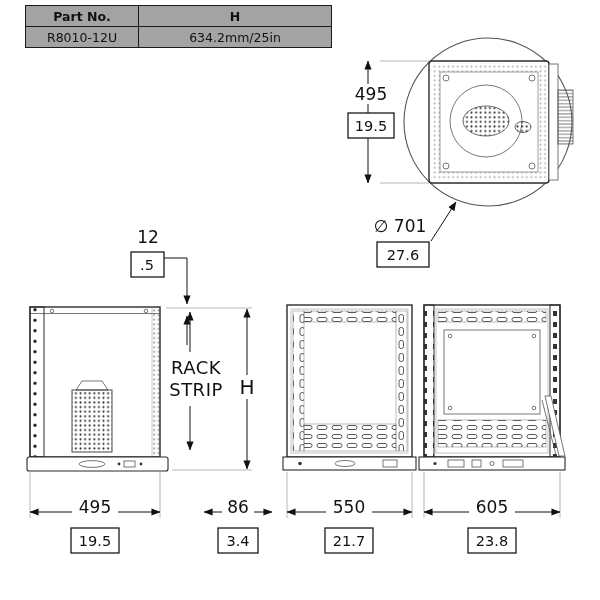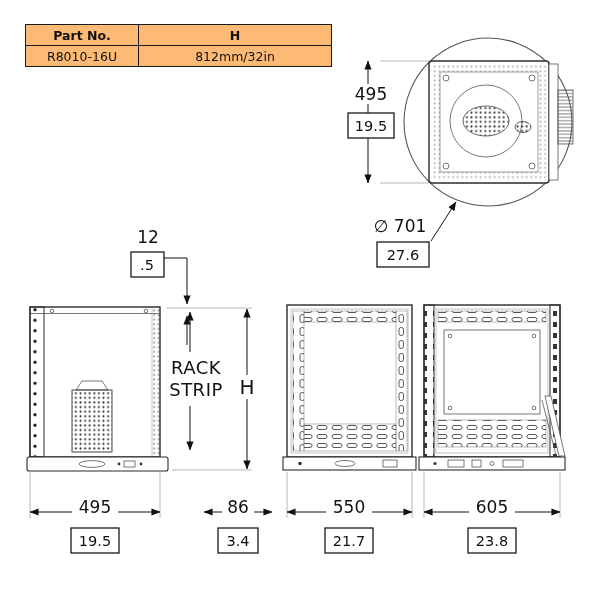--- a/index.html
+++ b/index.html
@@ -1,17 +1,17 @@
 <!DOCTYPE html>
 <html><head>
 <meta charset="utf-8">
 <style>
   html,body{margin:0;padding:0;background:#fff;}
   .canvas{position:relative;width:600px;height:600px;background:#fff;font-family:"DejaVu Sans",sans-serif;overflow:hidden;}
-  .spec-table{position:absolute;left:25px;top:24px;border-collapse:collapse;font-size:12.5px;color:#111;background:#fdba74;padding-left:16px;}
+  .spec-table{position:absolute;left:25px;top:5px;border-collapse:collapse;font-size:12.5px;color:#111;background:#a3a3a3;padding-left:16px;}
   .spec-table th,.spec-table td{border:1.3px solid #1a1a1a;text-align:center;padding:1px 6px;height:18px;}
   .spec-table th{font-weight:bold;}
   .col-part{width:100px;}
   .col-h{width:180px;}
   .drawing{position:absolute;left:0;top:0;}
   text{font-family:"DejaVu Sans",sans-serif;fill:#111;}
   .dim{font-size:17px;text-anchor:middle;}
   .dimsmall{font-size:14.5px;text-anchor:middle;}
   .dimH{font-size:20px;text-anchor:middle;}
   .racklbl{font-size:18px;text-anchor:middle;font-weight:500;letter-spacing:.5px;}
@@ -195,19 +195,19 @@
 
   <table class="spec-table">
     <thead>
       <tr>
         <th class="col-part">Part No.</th>
         <th class="col-h">H</th>
       </tr>
     </thead>
     <tbody>
       <tr>
-        <td>R8010-16U</td>
-        <td>812mm/32in</td>
+        <td>R8010-12U</td>
+        <td>634.2mm/25in</td>
       </tr>
     </tbody>
   </table>
 
 </div>
 
 </body></html>

